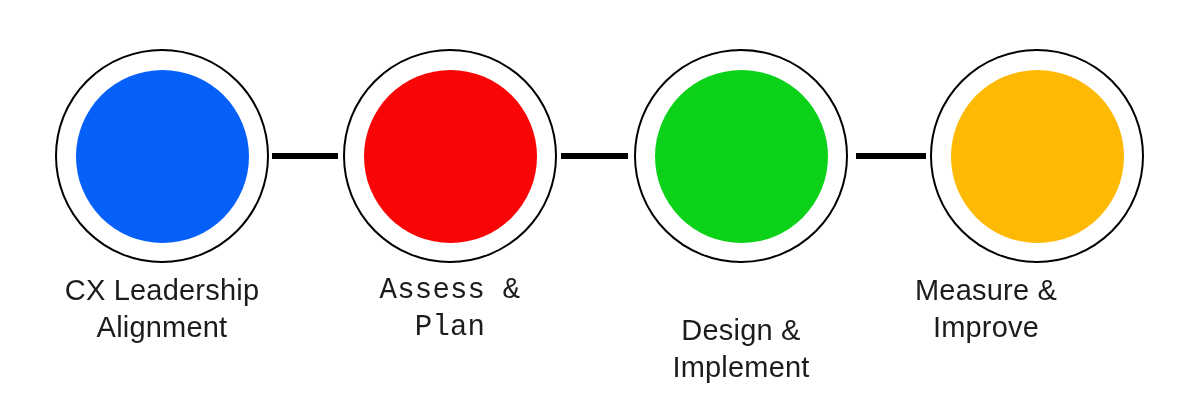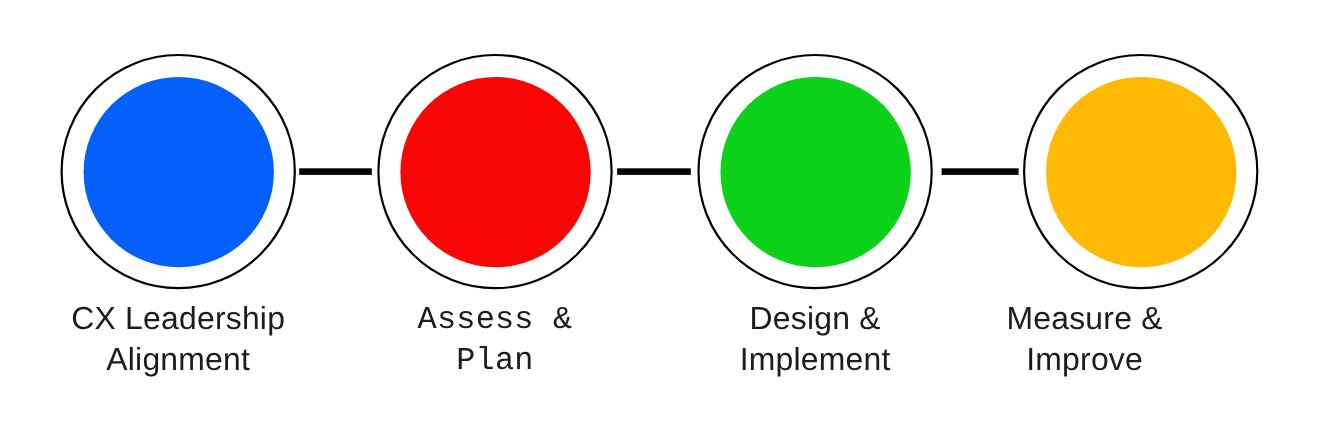--- a/index.html
+++ b/index.html
@@ -59,21 +59,21 @@
     height: 6px;
     background: #000000;
   }
   
   .ring.r1 { left: 55px; }
   .ring.r2 { left: 343px; }
   .ring.r3 { left: 634px; }
   .ring.r4 { left: 930px; }
   .label.l1 { left: 12px; }
   .label.l2 { left: 300px; font-family: Liberation Mono, monospace; }
-  .label.l3 { left: 591px; }
+  .label.l3 { left: 591px; margin-top: 40px; }
   .label.l4 { left: 836px; }
   .connector.c1 { left: 272px; width: 66px; }
   .connector.c2 { left: 561px; width: 67px; }
   .connector.c3 { left: 856px; width: 70px; }
 </style>
 </head>
 <body>
 
 <div class="diagram">
 

